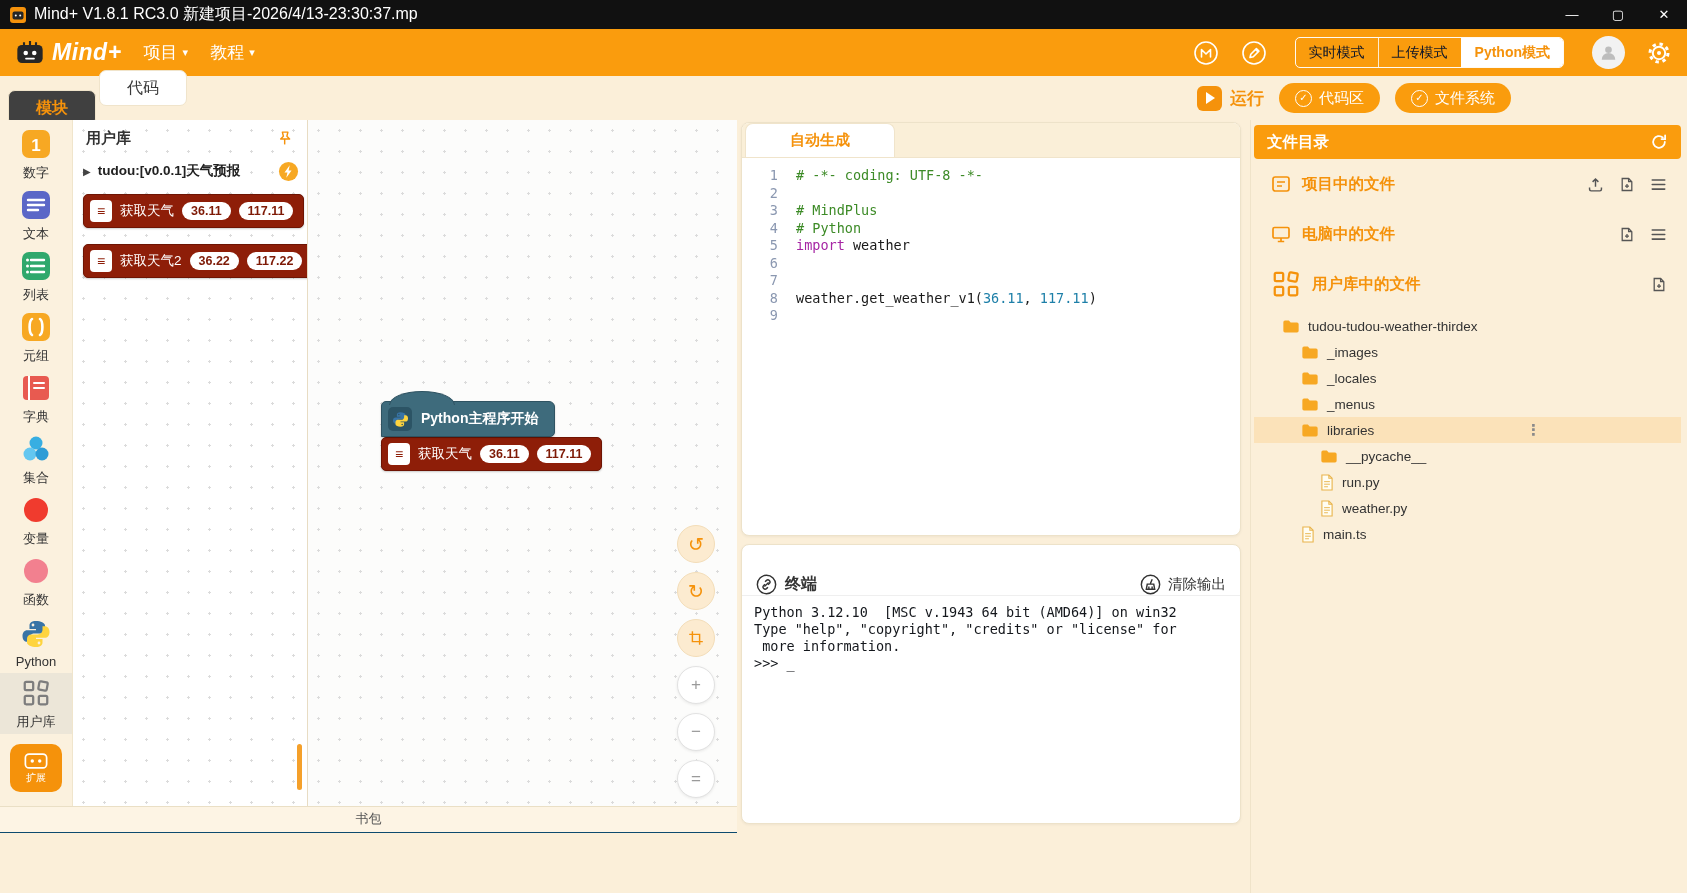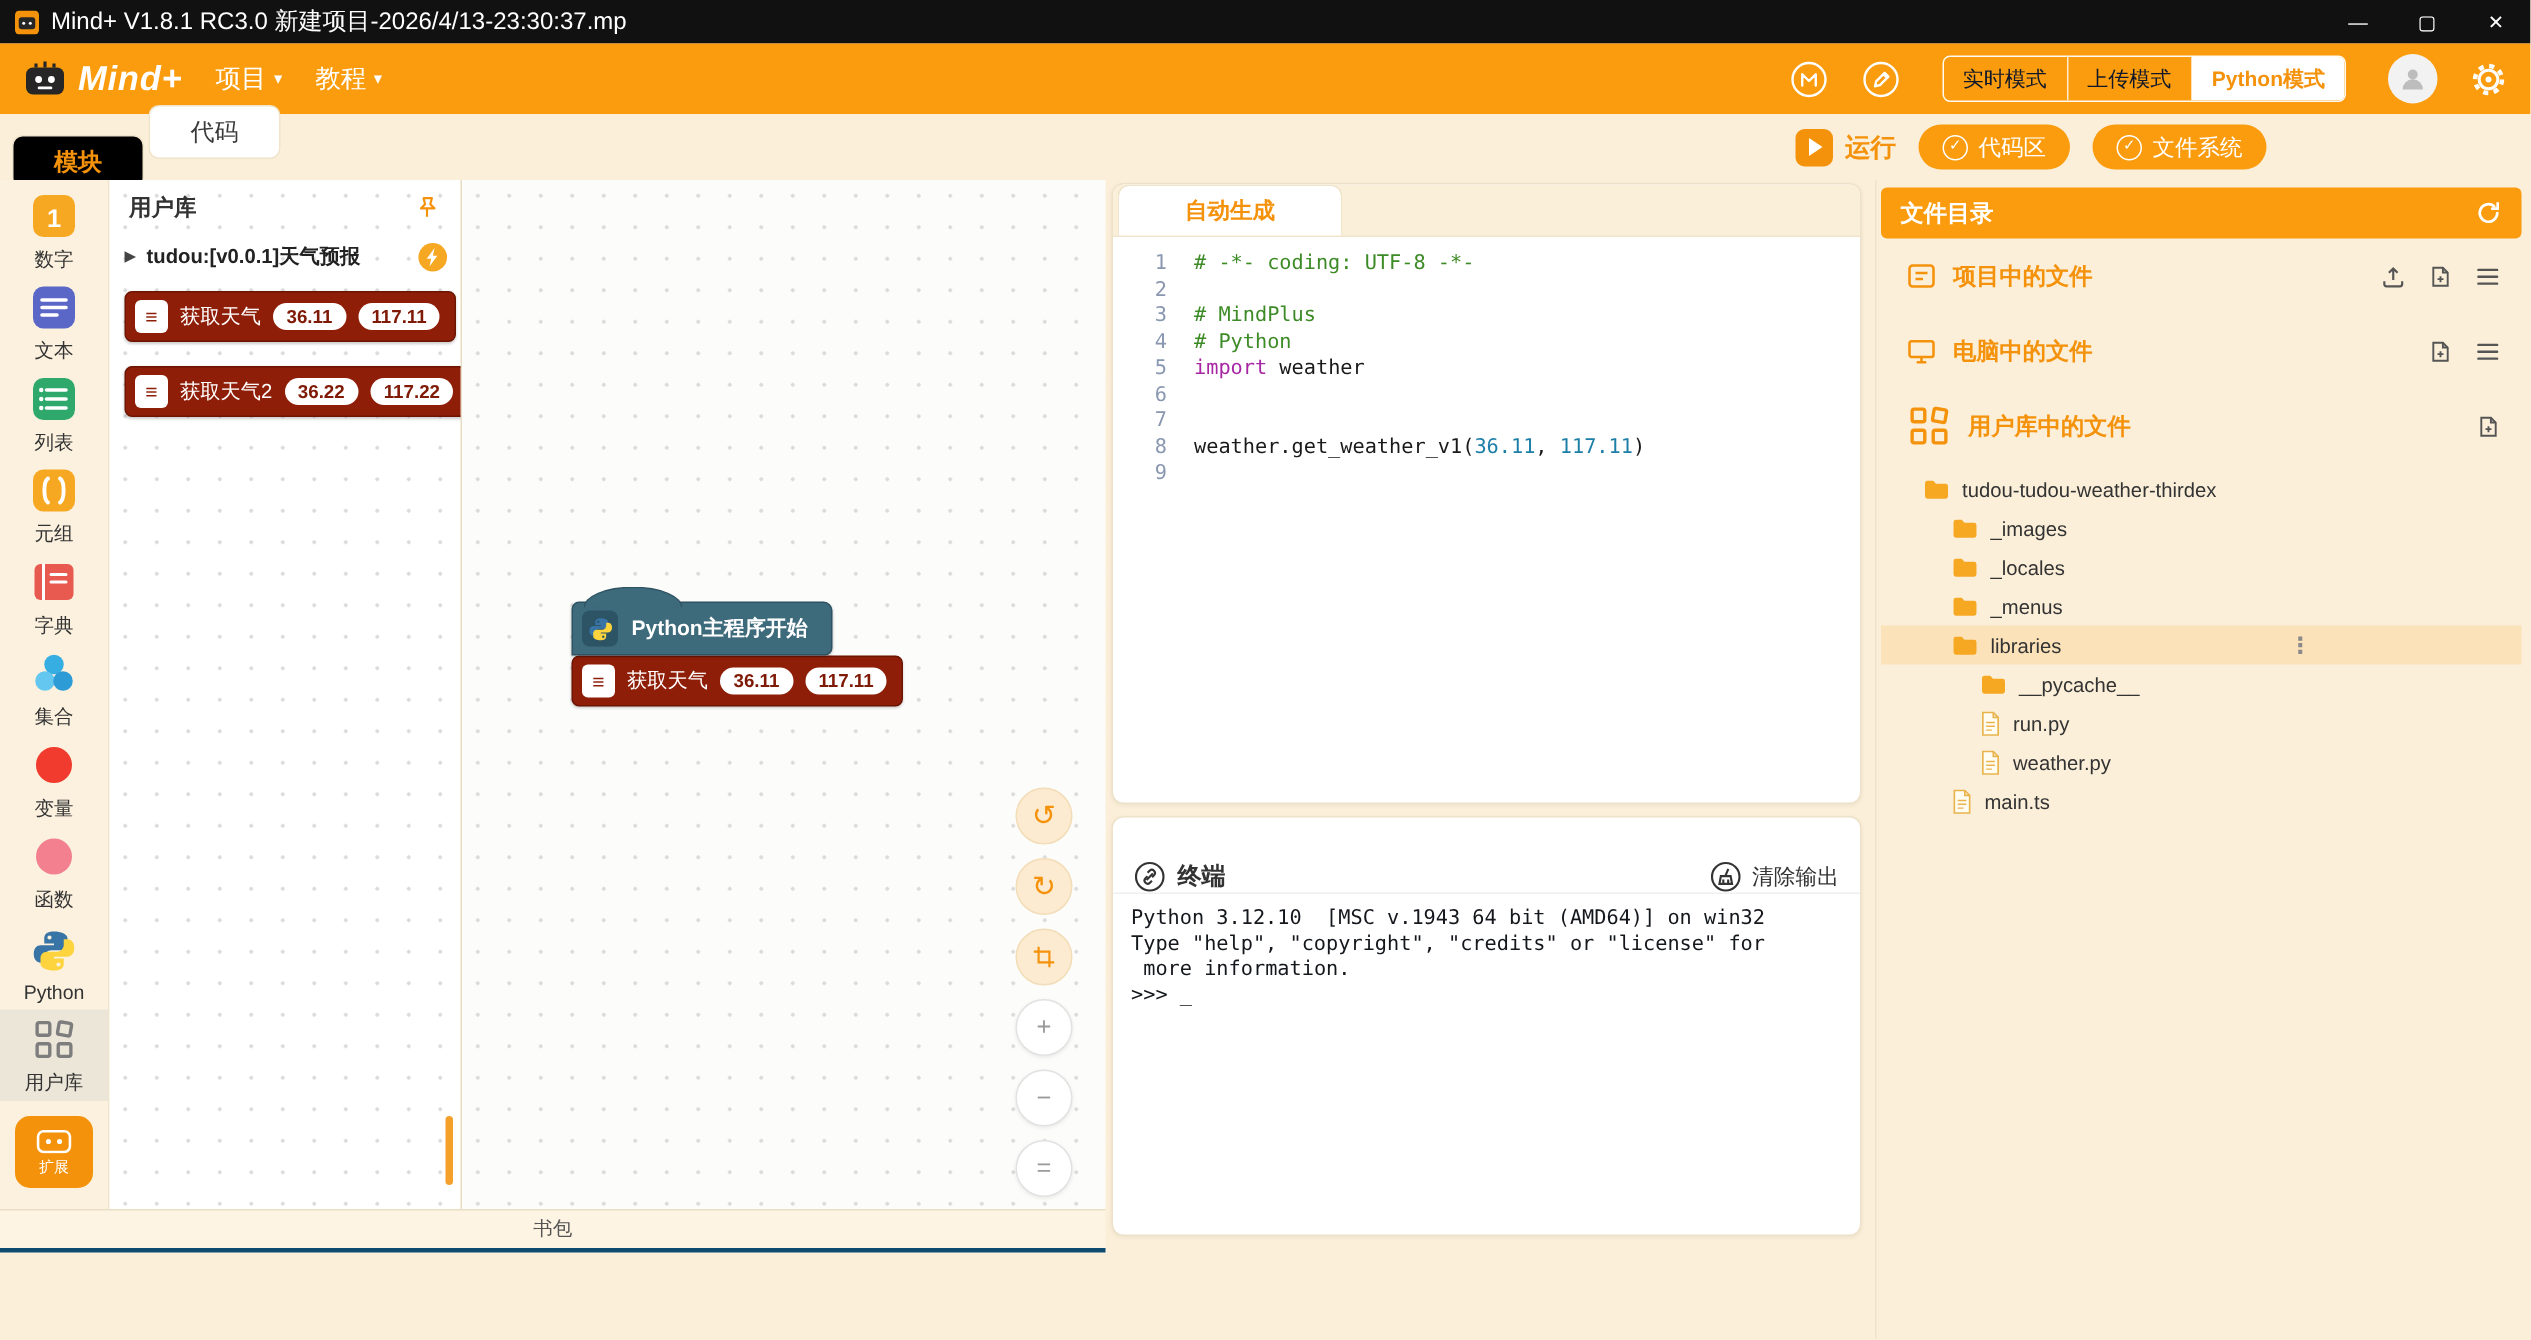--- a/index.html
+++ b/index.html
@@ -24,32 +24,32 @@
   .modes{display:flex;border:1px solid rgba(255,255,255,.95);border-radius:5px;height:29px;overflow:hidden;margin:0 6px;}
   .mode{padding:0 13px;display:flex;align-items:center;color:#0f172a;font-size:14px;border-left:1px solid rgba(255,255,255,.8);}
   .mode:first-child{border-left:none;}
   .mode.active{background:#fff;color:#F5920B;font-weight:bold;}
   .avatar{width:33px;height:33px;border-radius:50%;background:#F2F2F2;display:grid;place-items:center;}
 
   
   .toolrow{height:44px;display:flex;align-items:center;padding:0 176px 0 8px;gap:15px;flex:none;}
   .tabs{display:flex;gap:3px;}
   .tab{height:34px;padding:0 27px;display:flex;align-items:center;font-size:16px;color:#3a3a3a;background:#fff;border:1px solid #F0E4CB;border-radius:7px;}
-  .tab.active{color:#F5920B;font-weight:bold;background:#000000;margin-top:20px;}
+  .tab.active{color:#F5920B;font-weight:bold;background:#404040;margin-top:20px;}
   .runbtn{display:flex;align-items:center;gap:8px;color:#F5920B;font-size:17px;font-weight:600;}
   .play{width:25px;height:25px;background:#F5920B;border-radius:6px;position:relative;}
   .play::after{content:"";position:absolute;left:9px;top:6px;border-left:9px solid #fff;border-top:6.5px solid transparent;border-bottom:6.5px solid transparent;}
   .pill{background:#FA9C0D;color:#fff;height:30px;border-radius:16px;display:flex;align-items:center;gap:7px;padding:0 16px;font-size:15px;}
   .chk{width:15px;height:15px;border:1.5px solid #fff;border-radius:50%;font-size:10px;line-height:14px;text-align:center;}
 
   
   .main{flex:1;display:flex;min-height:0;background:#FBEFD9;}
   .left-wrap{width:737px;flex:none;display:flex;flex-direction:column;}
   .left-row{height:686px;display:flex;min-height:0;}
-  .backpack{height:25px;background:#FDF4E4;border-top:1px solid #EADFC5;border-bottom:3px solid #0c4a6e;text-align:center;font-size:13px;color:#555;line-height:24px;}
+  .backpack{height:25px;background:#FDF4E4;border-top:1px solid #EADFC5;border-bottom:1px solid #0c4a6e;text-align:center;font-size:13px;color:#555;line-height:24px;}
 
   
   .catbar{width:72px;flex:none;background:#FBF1DE;border-right:1px solid #F0E5CC;display:flex;flex-direction:column;align-items:center;padding-top:4px;}
   .cat{width:100%;height:61px;display:flex;flex-direction:column;align-items:center;justify-content:center;gap:3px;font-size:13px;color:#333;cursor:default;}
   .cat.active{background:#ECE6D8;}
   .cat-ic{width:34px;height:34px;display:grid;place-items:center;color:#7d7d7d;}
   .extbtn{margin-top:auto;margin-bottom:14px;width:52px;height:48px;background:#F5920B;border-radius:10px;display:flex;flex-direction:column;align-items:center;justify-content:center;gap:2px;color:#fff;font-size:10px;}
 
   
   .dotted{background-color:#fff;background-image:radial-gradient(#DBDBDB 1.1px,transparent 1.4px);background-size:21px 21px;}

